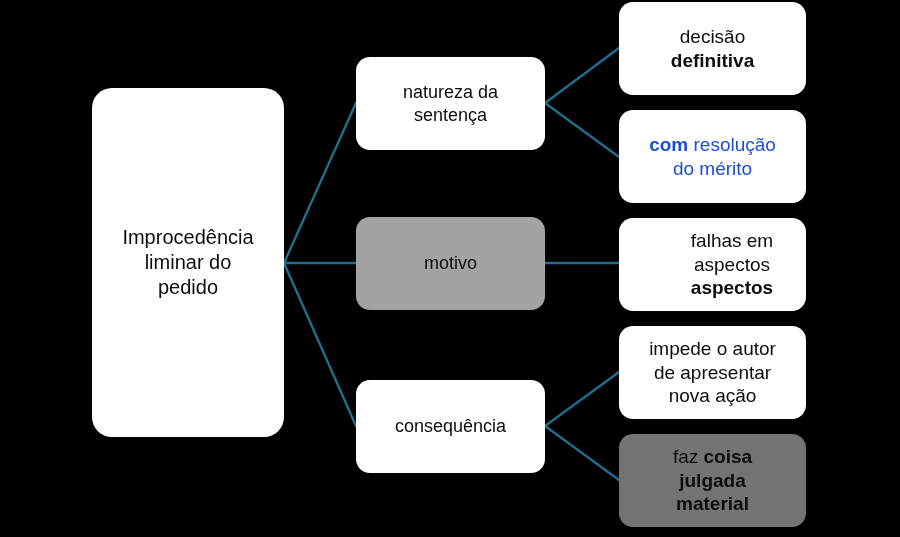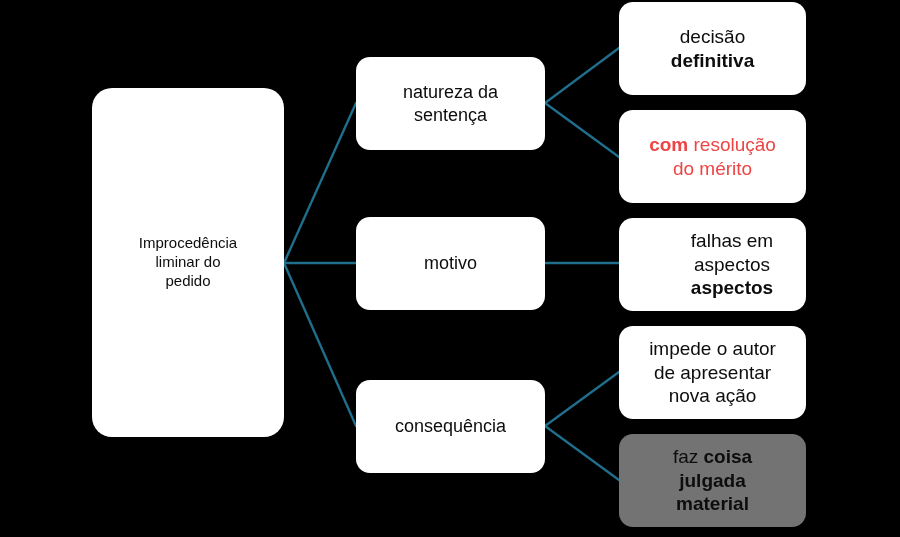--- a/index.html
+++ b/index.html
@@ -45,21 +45,21 @@
   .node-text {
     display: block;
     width: 100%;
     padding: 0 8px;
     box-sizing: border-box;
     white-space: pre-line;
   }
   .node-text b {
     font-weight: bold;
   }
-  .fs-root { font-size: 15px; }
+  .fs-root { font-size: 20px; }
   .fs-mid  { font-size: 18px; }
   .fs-leaf { font-size: 19px; }
 </style>
 </head>
 <body>
 
 <div id="diagram-root" style="background: rgb(0, 0, 0);">
 
   <svg id="connector-layer" viewBox="0 0 900 537" width="900" height="537" xmlns="http://www.w3.org/2000/svg">
     <g id="connector-group">
@@ -78,34 +78,34 @@
     <span class="node-text">Improcedência
 liminar do
 pedido</span>
   </div>
 
   <div class="node fs-mid" id="node-natureza-da-sentenca" style="left: 356px; top: 57px; width: 189px; height: 93px; background: rgb(255, 255, 255); color: rgb(13, 13, 13);">
     <span class="node-text">natureza da
 sentença</span>
   </div>
 
-  <div class="node fs-mid" id="node-motivo" style="left: 356px; top: 217px; width: 189px; height: 93px; background: #ffffff; color: rgb(13, 13, 13);">
+  <div class="node fs-mid" id="node-motivo" style="left: 356px; top: 217px; width: 189px; height: 93px; background: #a3a3a3; color: rgb(13, 13, 13);">
     <span class="node-text">motivo</span>
   </div>
 
   <div class="node fs-mid" id="node-consequencia" style="left: 356px; top: 380px; width: 189px; height: 93px; background: rgb(255, 255, 255); color: rgb(13, 13, 13);">
     <span class="node-text">consequência</span>
   </div>
 
   <div class="node fs-leaf" id="node-decisao-definitiva" style="left: 619px; top: 2px; width: 187px; height: 93px; background: rgb(255, 255, 255); color: rgb(13, 13, 13);">
     <span class="node-text"><span>decisão</span><span>
 </span><b>definitiva</b></span>
   </div>
 
-  <div class="node fs-leaf" id="node-com-resolucao-do-merito" style="left: 619px; top: 110px; width: 187px; height: 93px; background: rgb(255, 255, 255); color: #ef4444;">
+  <div class="node fs-leaf" id="node-com-resolucao-do-merito" style="left: 619px; top: 110px; width: 187px; height: 93px; background: rgb(255, 255, 255); color: #1d4ed8;">
     <span class="node-text"><b>com</b><span> resolução
 do mérito</span></span>
   </div>
 
   <div class="node fs-leaf" id="node-falhas-em-aspectos-materiais" style="left: 619px; top: 218px; width: 187px; height: 93px; background: rgb(255, 255, 255); color: rgb(13, 13, 13); padding-left: 39px;">
     <span class="node-text"><span>falhas em
 aspectos
 </span><b>aspectos</b></span>
   </div>
 

